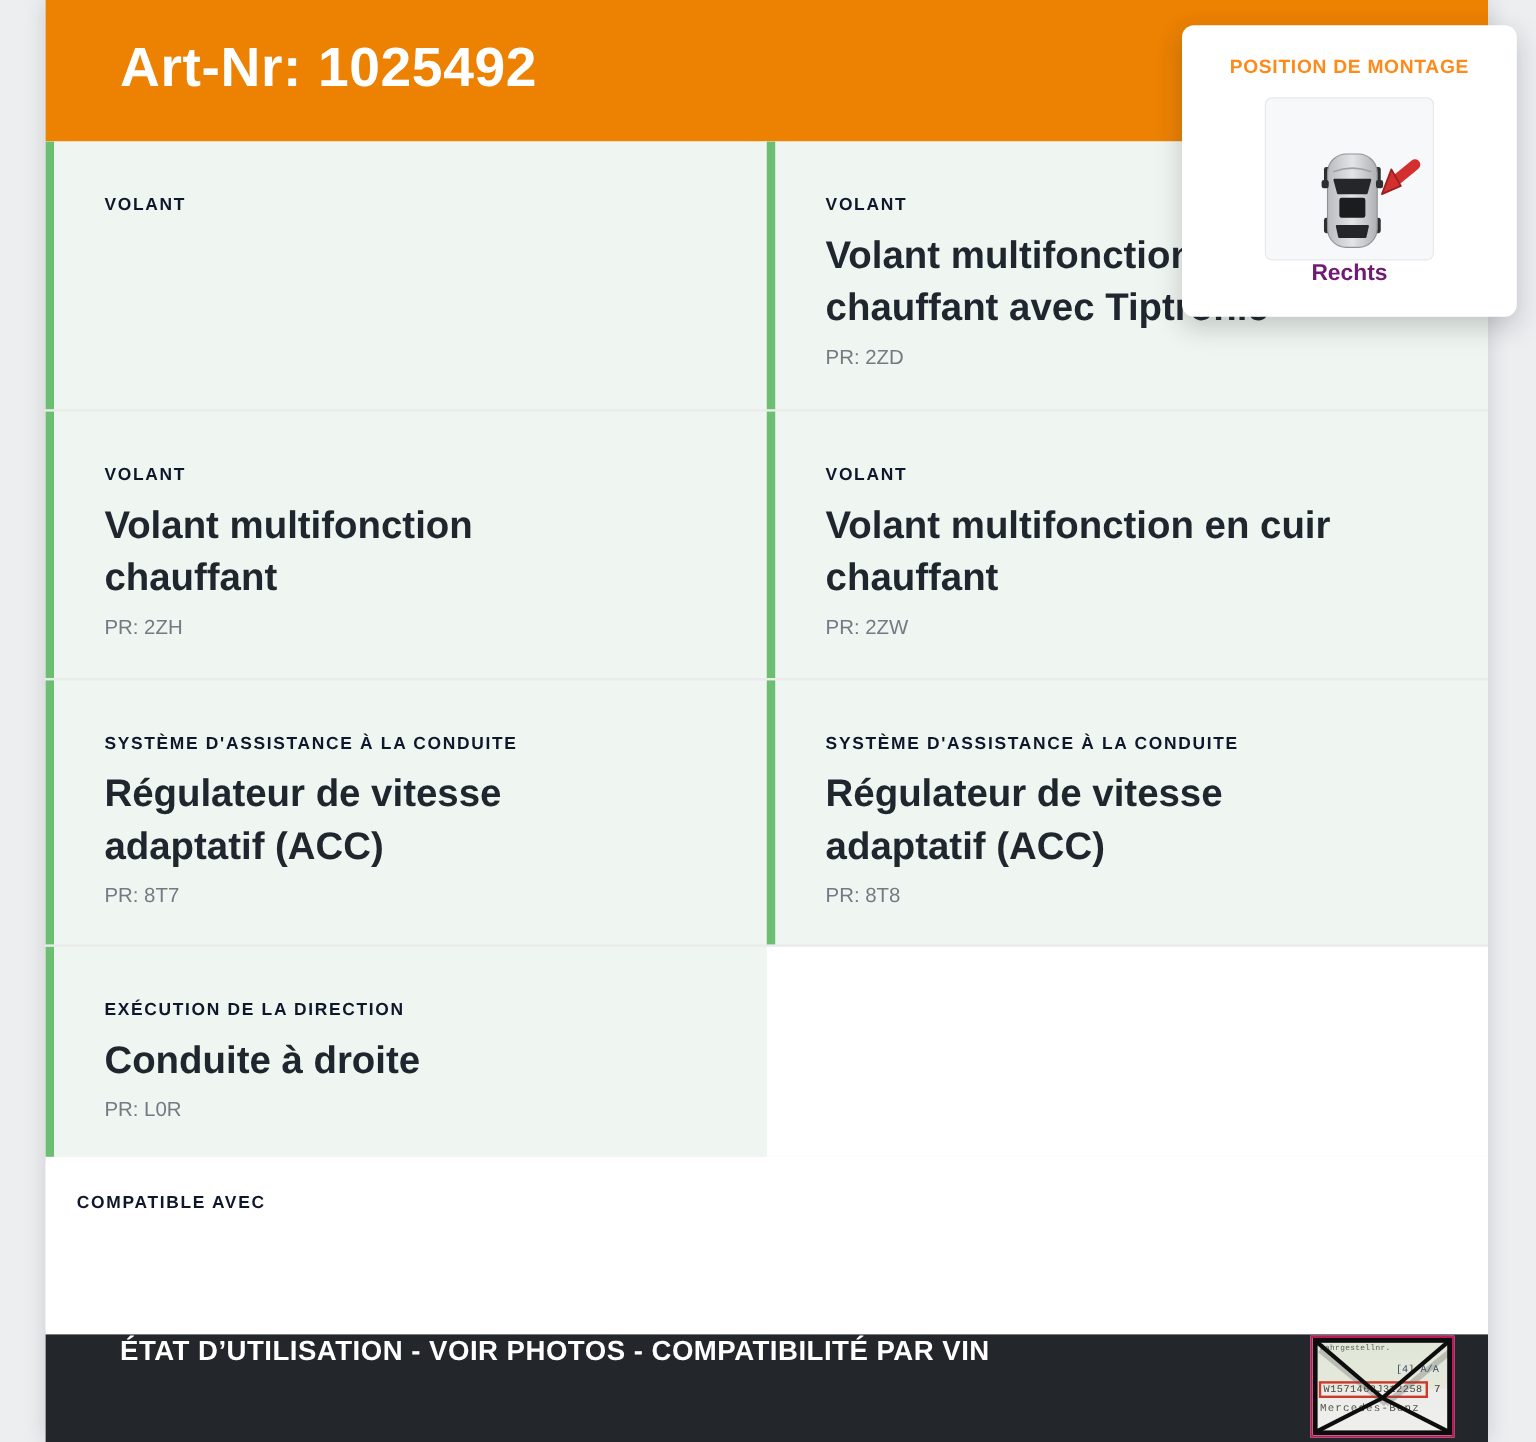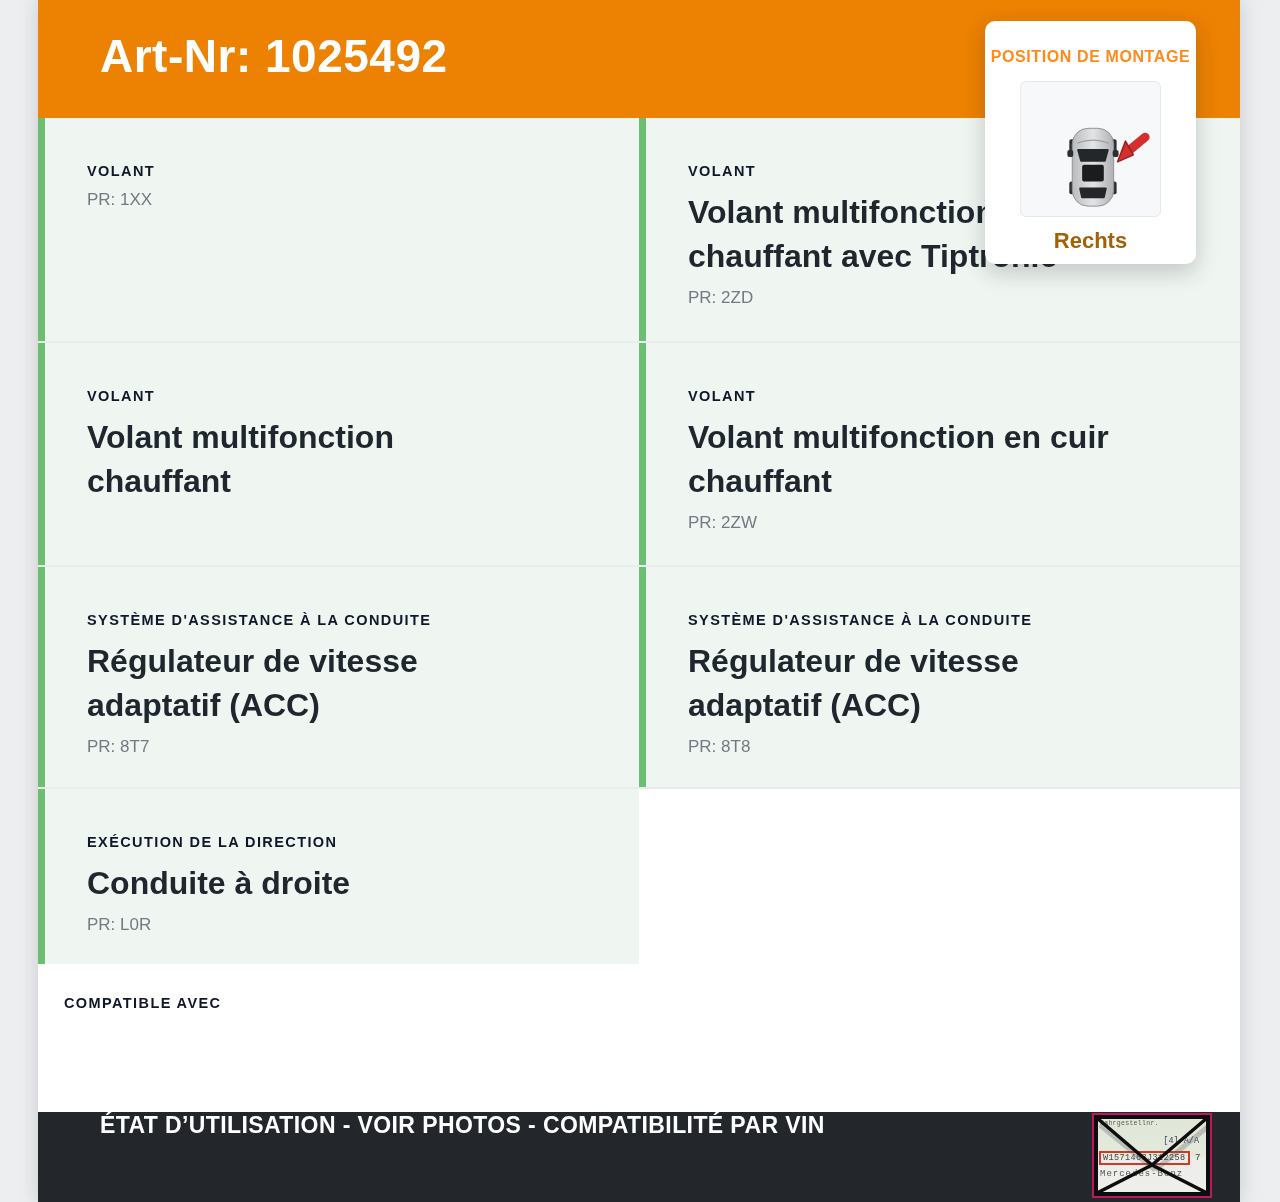--- a/index.html
+++ b/index.html
@@ -29,30 +29,30 @@
   .pr { margin:10px 0 0; font-size:17px; font-weight:400; color:#737a83; }
   
   .compat { margin-top:5px; width:640px; height:139px; padding:26px 6px 0 26px; background:#ffffff; }
   .compat .cat { margin-bottom:9px; }
   .compat-text { margin:0; font-size:20px; line-height:28px; font-weight:600; color:#232930; white-space:nowrap; }
   
   .footer-bar { position:relative; margin-top:4px; height:90px; background:#23262b; display:flex; align-items:flex-start; }
   .footer-text { margin-left:62px; color:#ffffff; font-size:23px; font-weight:700; letter-spacing:.4px; }
   
   .pos-card {
-    position:absolute; left:985px; top:21px; width:211px; height:243px; z-index:30;
+    position:absolute; left:985px; top:21px; width:279px; height:243px; z-index:30;
     background:#ffffff; border-radius:10px; box-shadow:0 8px 22px rgba(30,35,40,.22);
     text-align:center; padding-top:27px;
   }
   .pos-title { margin:0; color:#ff8a1c; font-size:16px; font-weight:800; letter-spacing:.6px; }
   .pos-imgbox {
     width:141px; height:136px; margin:15px auto 0;
     background:#f7f8fa; border:1px solid #e6e8eb; border-radius:6px;
   }
-  .pos-value { margin-top:11px; font-size:22px; font-weight:700; color:#a16207; }
+  .pos-value { margin-top:0; font-size:19px; font-weight:700; color:#701a75; }
   
   .thumb {
     position:absolute; right:28px; top:1px; width:120px; height:85px;
     background:#f2f2ef; border:2px solid #be185d;
   }
   .doc {
     position:absolute; left:0; top:0; right:0; bottom:0; overflow:hidden;
     background:linear-gradient(180deg,#dfe6d7 0%,#e4e9dc 52%,#ececea 53%,#efefec 100%);
     font-family:"Liberation Mono","DejaVu Sans Mono",monospace;
   }
@@ -70,32 +70,32 @@
 <div class="container">
 
   <div class="topbar">
     <h1 class="art-nr">Art-Nr: 1025492</h1>
   </div>
 
   <div class="grid">
 
     <div class="card">
       <p class="cat">VOLANT</p>
-      <p class="pr">PR: 1XX</p>
     </div>
 
     <div class="card">
       <p class="cat">VOLANT</p>
       <p class="card-title">Volant multifonction<br>chauffant avec Tiptronic</p>
       <p class="pr">PR: 2ZD</p>
     </div>
 
     <div class="card">
       <p class="cat">VOLANT</p>
       <p class="card-title">Volant multifonction<br>chauffant</p>
+      <p class="pr">PR: 2ZH</p>
     </div>
 
     <div class="card">
       <p class="cat">VOLANT</p>
       <p class="card-title">Volant multifonction en cuir<br>chauffant</p>
       <p class="pr">PR: 2ZW</p>
     </div>
 
     <div class="card">
       <p class="cat">SYSTÈME D'ASSISTANCE À LA CONDUITE</p>

